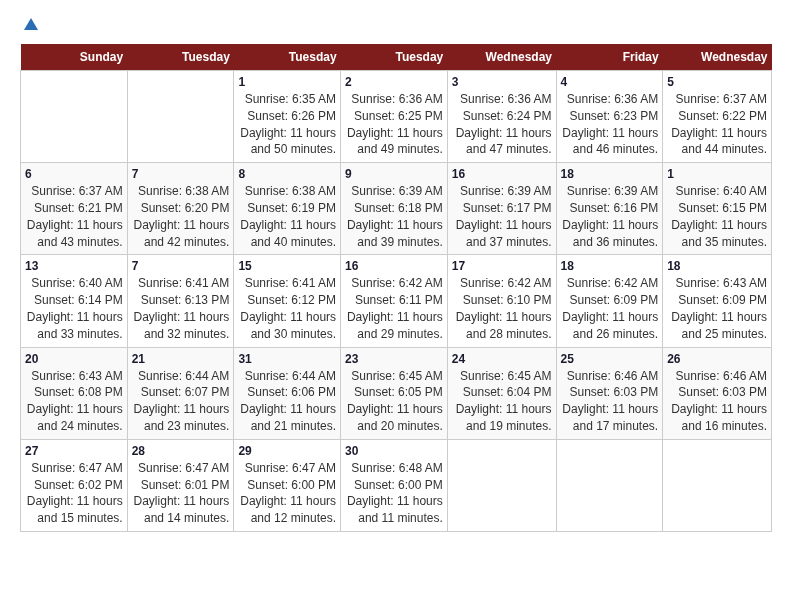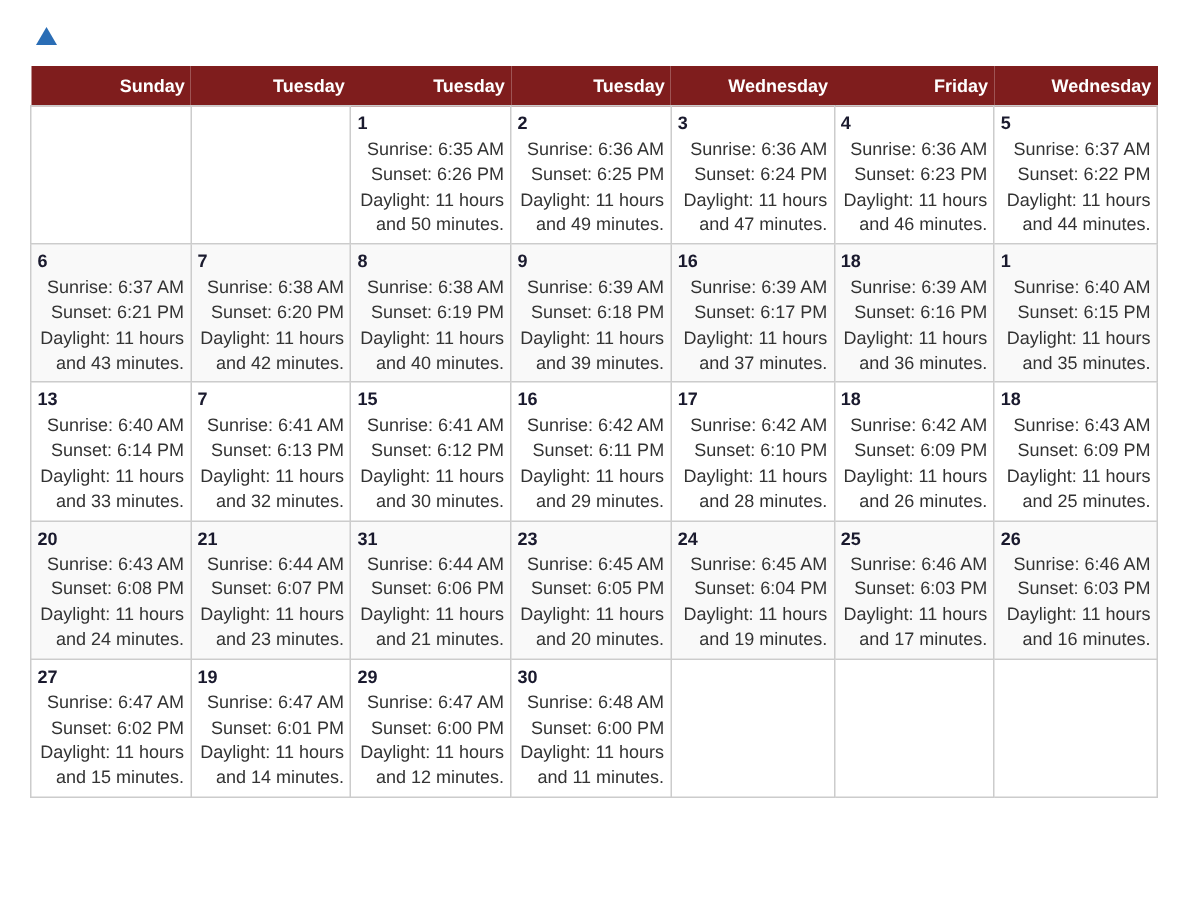--- a/index.html
+++ b/index.html
@@ -225,21 +225,21 @@
           <span class="day-number">26</span>
           <div class="day-info">Sunrise: 6:46 AM<br>Sunset: 6:03 PM<br>Daylight: 11 hours and 16 minutes.</div>
         </td>
       </tr>
       <tr>
         <td>
           <span class="day-number">27</span>
           <div class="day-info">Sunrise: 6:47 AM<br>Sunset: 6:02 PM<br>Daylight: 11 hours and 15 minutes.</div>
         </td>
         <td>
-          <span class="day-number">19</span>
+          <span class="day-number">28</span>
           <div class="day-info">Sunrise: 6:47 AM<br>Sunset: 6:01 PM<br>Daylight: 11 hours and 14 minutes.</div>
         </td>
         <td>
           <span class="day-number">29</span>
           <div class="day-info">Sunrise: 6:47 AM<br>Sunset: 6:00 PM<br>Daylight: 11 hours and 12 minutes.</div>
         </td>
         <td>
           <span class="day-number">30</span>
           <div class="day-info">Sunrise: 6:48 AM<br>Sunset: 6:00 PM<br>Daylight: 11 hours and 11 minutes.</div>
         </td>

